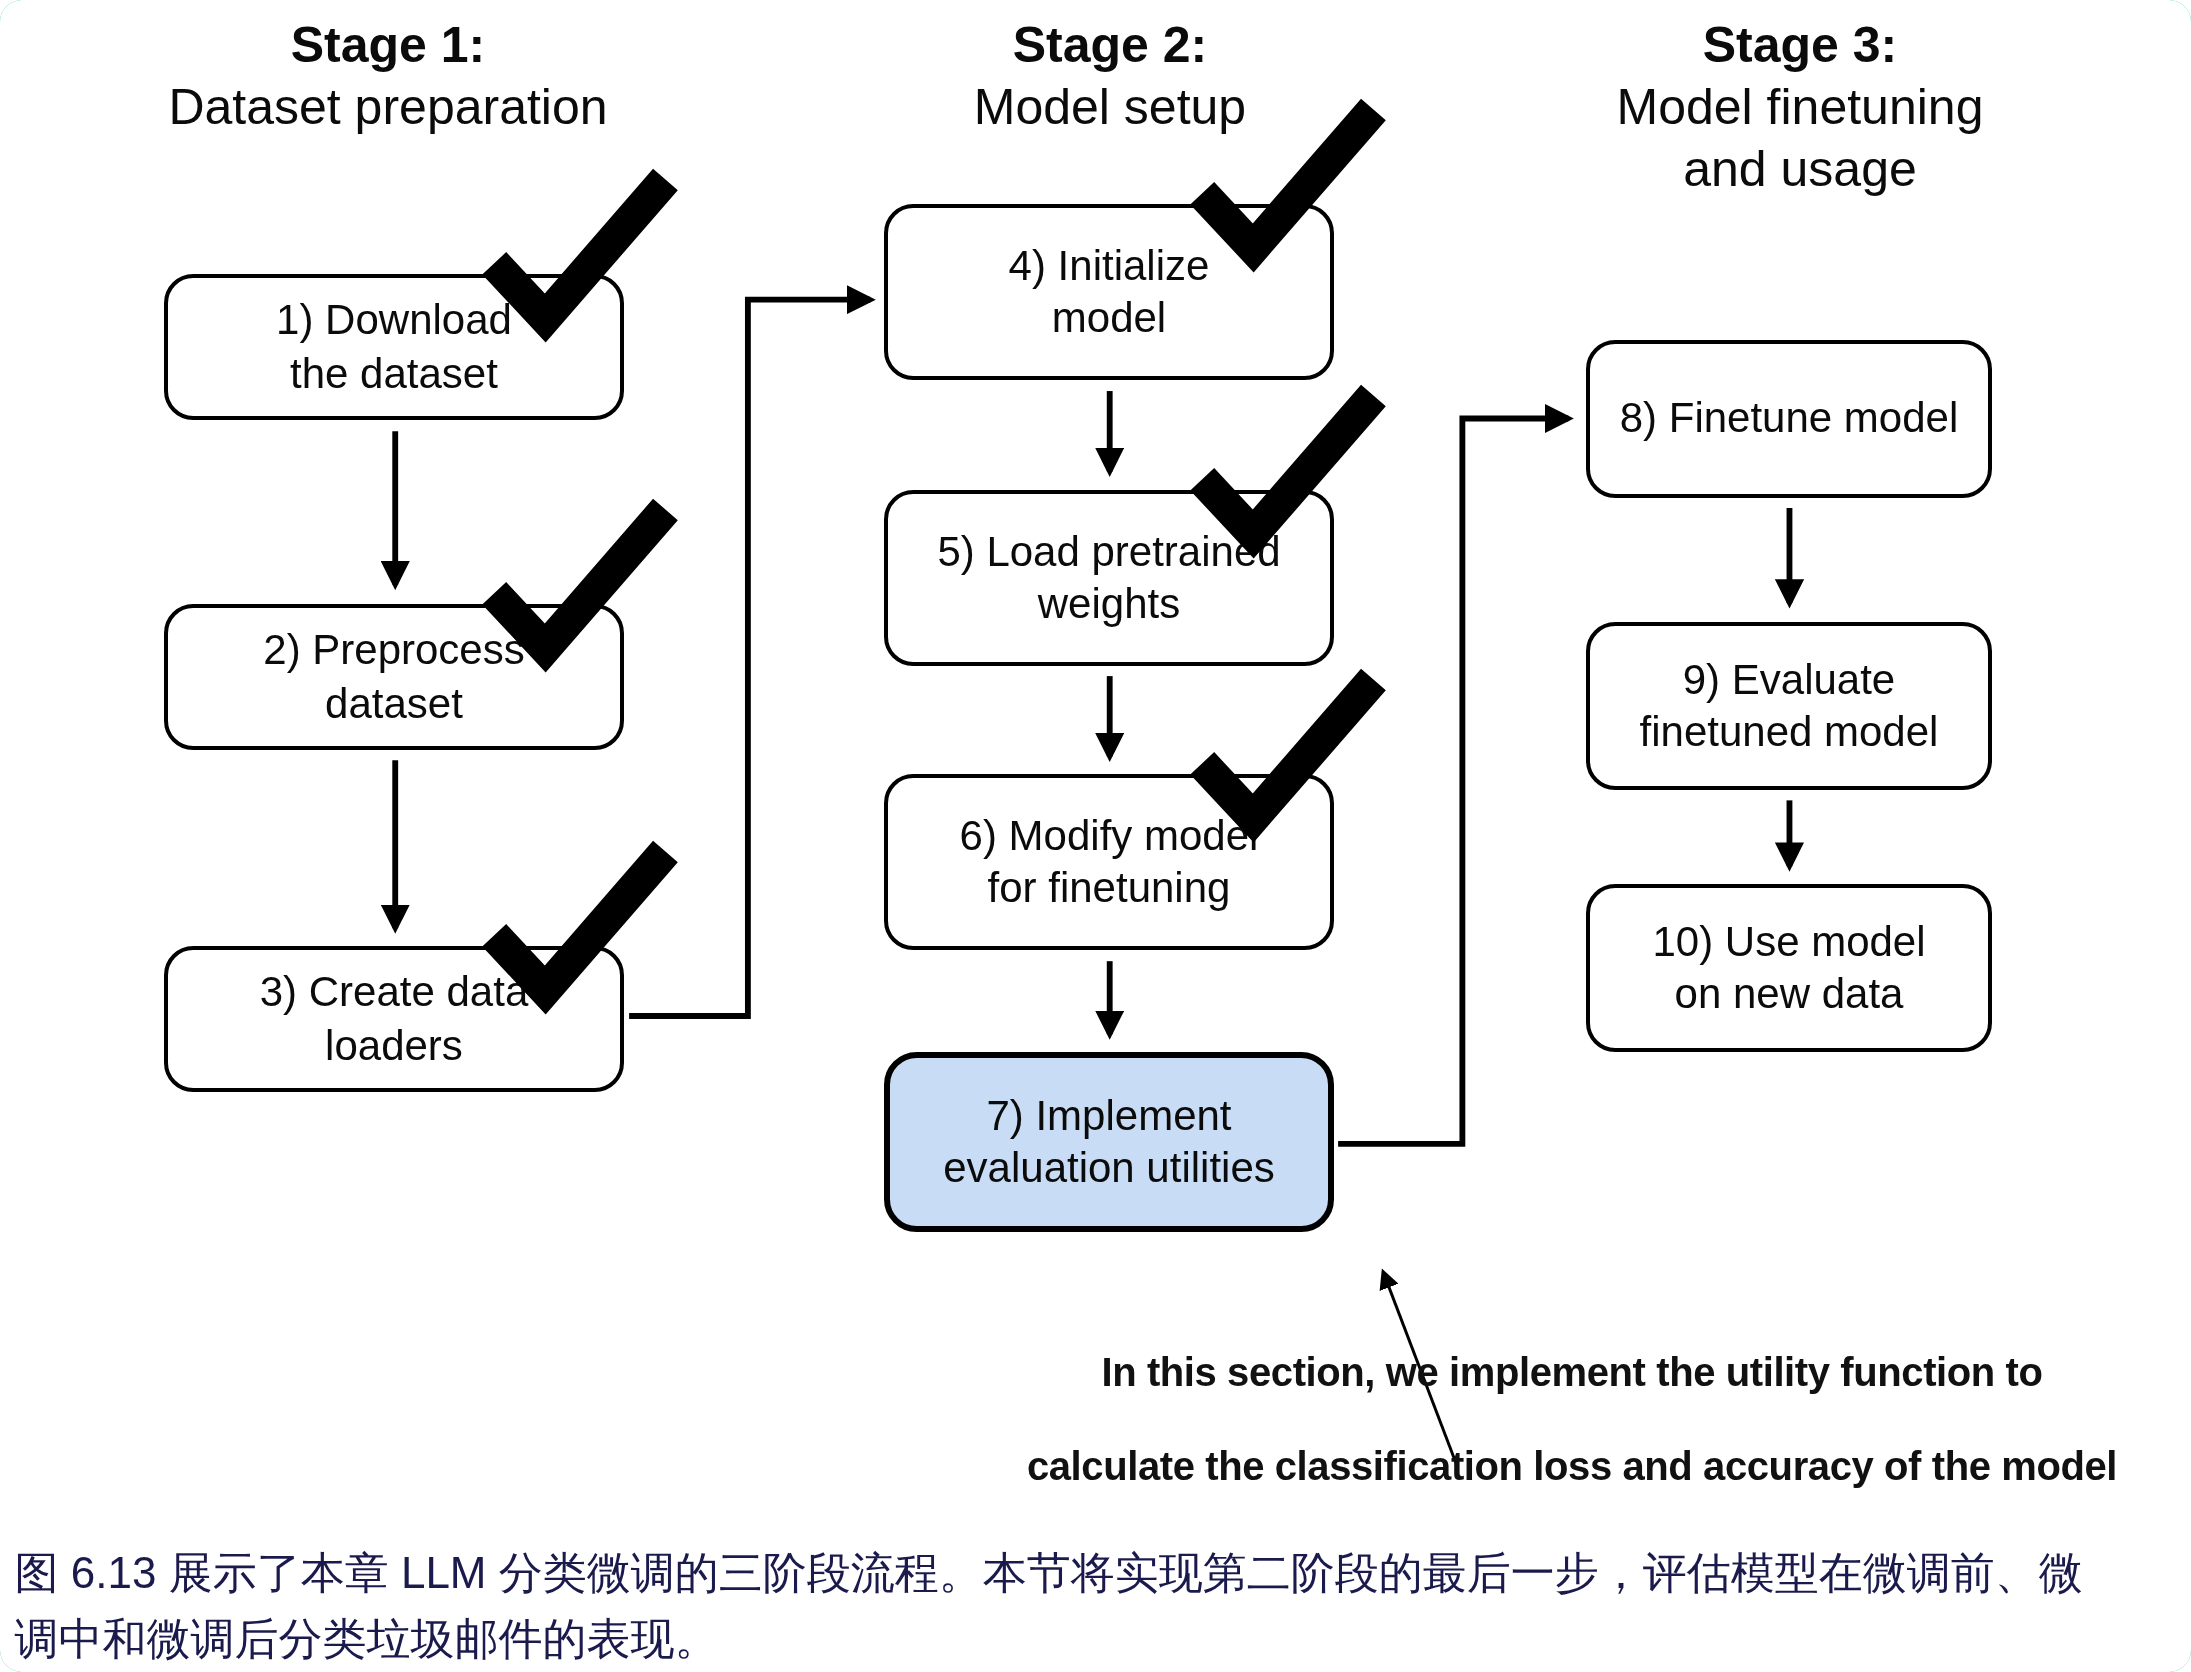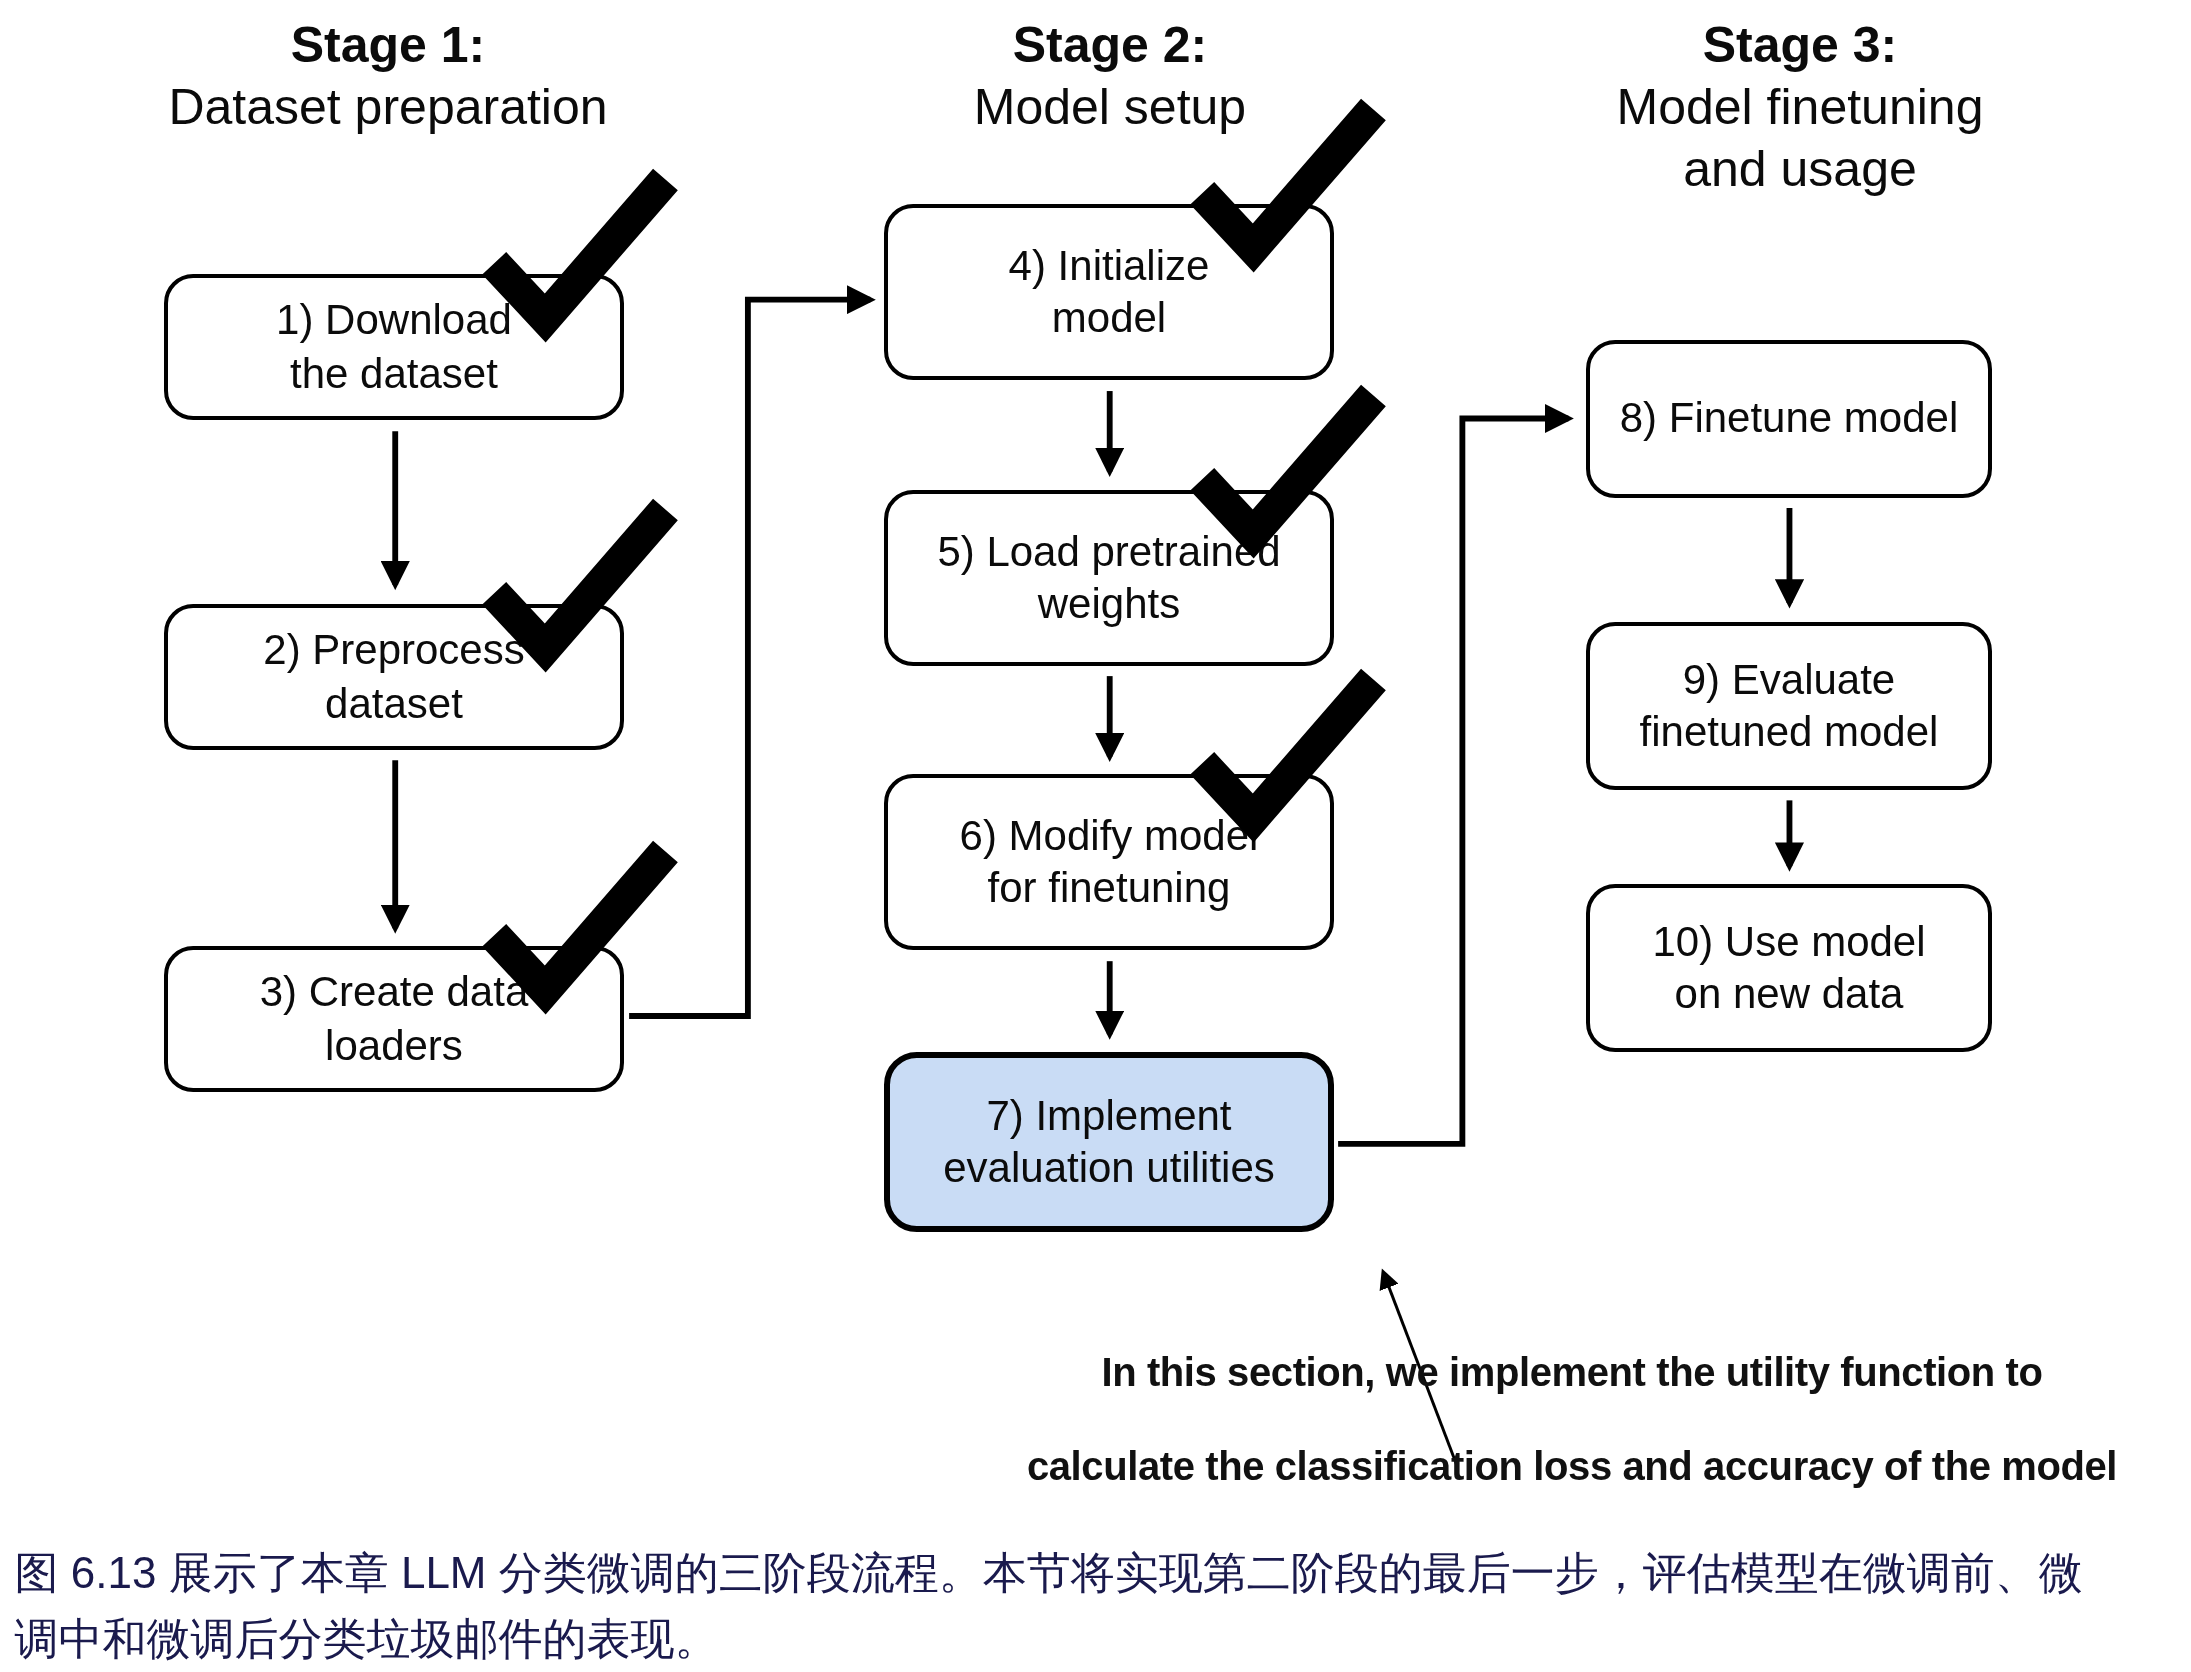--- a/index.html
+++ b/index.html
@@ -1,16 +1,16 @@
 <!DOCTYPE html>
 <html style="font-size:14.6px"><head>
 <meta charset="utf-8">
 <style>
   html,body{margin:0;padding:0;background:#ffffff;}
-  .viewport{width:2191px;height:1672px;overflow:hidden;position:relative;background:#14b8a6;}
+  .viewport{width:2191px;height:1672px;overflow:hidden;position:relative;background:#14b8a6;border-radius:22px;}
   .canvas{
     position:absolute;top:0;left:0;width:1096px;height:836px;
     transform:scale(2);transform-origin:0 0;
     font-family:"Liberation Sans","DejaVu Sans",sans-serif;color:#0b0b0b;background:#ffffff;
   }
   .stage-heading{position:absolute;width:320px;text-align:center;line-height:31px;font-size:25px;}
   .stage-heading .t{font-weight:bold;display:block;}
   .stage-heading .s{display:block;white-space:pre-line;}
   .box{
     position:absolute;border:2.4px solid #000;border-radius:14.6px;background:#fff;

